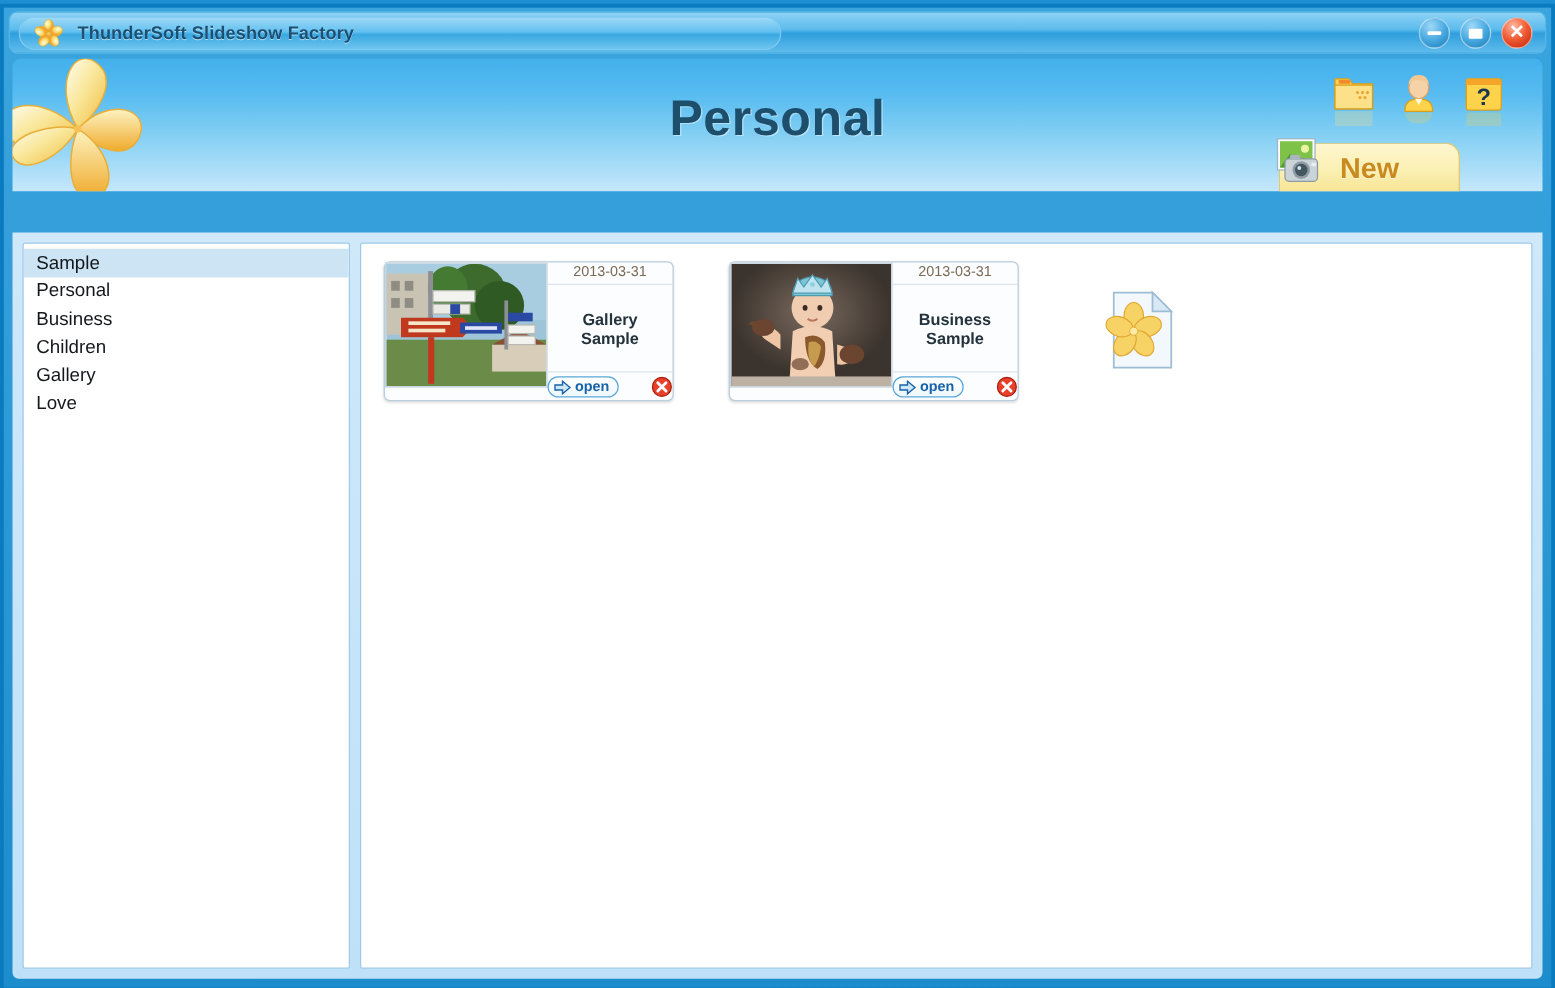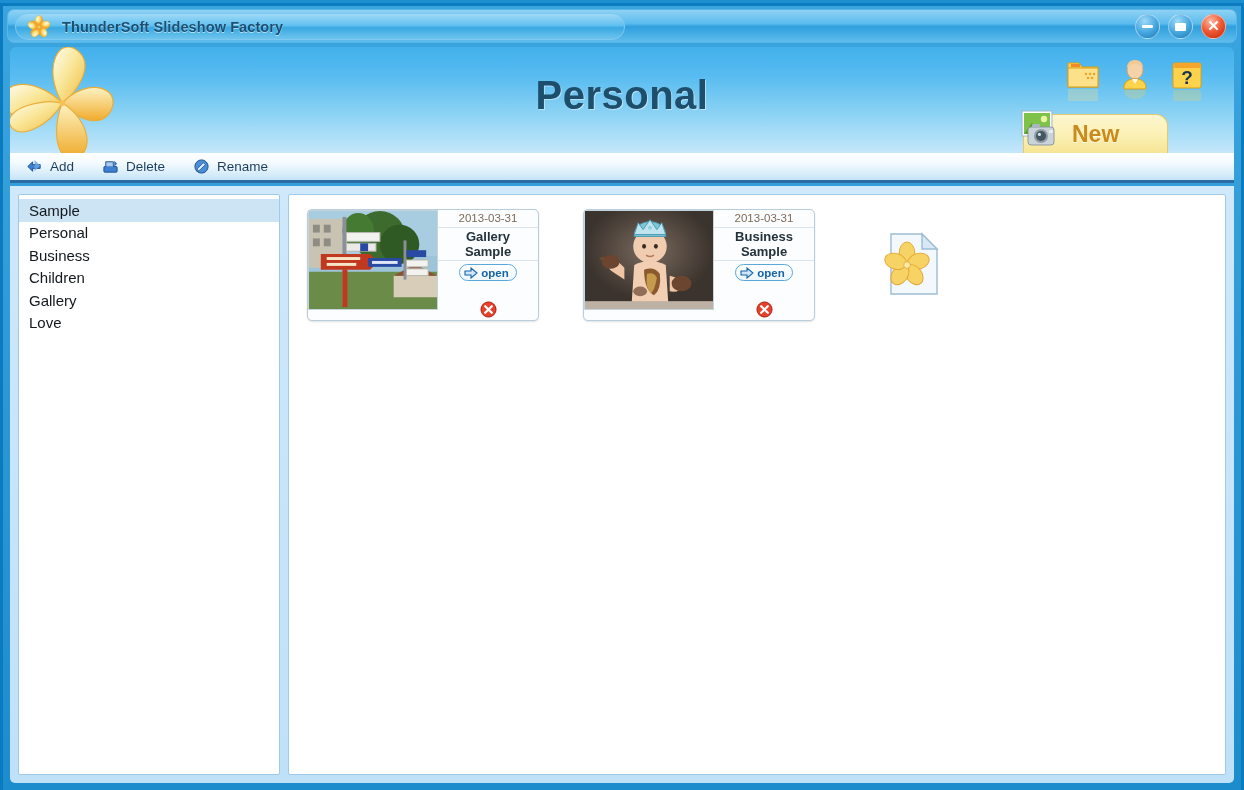--- a/index.html
+++ b/index.html
@@ -230,25 +230,24 @@
     text-align: center;
     font-size: 13px;
     color: #24323c;
     line-height: 15px;
     padding: 0 4px;
     font-weight: bold;
   }
   .card-actions {
     width: 100%;
     display: flex; align-items: center; justify-content: space-between;
-    gap: 20px;
+    gap: 8px;
     padding-bottom: 2px;
     border-top: 1px solid #dbe4ea;
     padding-top: 3px;
-    flex-direction: column;
   }
   .open-btn {
     display: flex; align-items: center; gap: 3px;
     border: 1px solid #5aa8d8;
     border-radius: 9px;
     background: linear-gradient(180deg,#ffffff 0%, #eef7fd 100%);
     padding: 0 7px 0 4px;
     height: 17px;
     cursor: pointer;
   }
@@ -402,44 +401,20 @@
         <rect x="18" y="17" width="8" height="4" rx="1" fill="#aab6bd"></rect>
         <circle cx="27" cy="29" r="7" fill="#8e9ba3"></circle>
         <circle cx="27" cy="29" r="5" fill="#44565f"></circle>
         <circle cx="25.4" cy="27.4" r="1.6" fill="#cfe3ea"></circle>
         <rect x="35" y="23" width="4" height="3" rx="1" fill="#e8eef1"></rect>
       </svg>
       <div class="new-label">New</div>
     </div>
   </div>
 
-  <div class="toolbar">
-    <div class="tb-item">
-      <svg class="tb-ico" viewBox="0 0 18 18">
-        <path d="M2 9l5-5v3h8v4H7v3z" fill="#3d7fd0" stroke="#1c4f91" stroke-width="1"></path>
-        <path d="M9 2l6 6-6 6z" fill="#6aa6e2" opacity=".8"></path>
-      </svg>
-      <span>Add</span>
-    </div>
-    <div class="tb-item">
-      <svg class="tb-ico" viewBox="0 0 18 18">
-        <rect x="2" y="9" width="14" height="6" rx="1" fill="#3d7fd0" stroke="#1c4f91" stroke-width="1"></rect>
-        <path d="M4 9V4h8v5" fill="#a9cdf0" stroke="#1c4f91" stroke-width="1"></path>
-        <path d="M13 3l3 3-3 3z" fill="#2f6cb5"></path>
-      </svg>
-      <span>Delete</span>
-    </div>
-    <div class="tb-item">
-      <svg class="tb-ico" viewBox="0 0 18 18">
-        <circle cx="9" cy="9" r="7" fill="#4a8ed6" stroke="#1c4f91" stroke-width="1"></circle>
-        <path d="M5 11l6-6 2 2-6 6-3 1z" fill="#dfeefb" stroke="#1c4f91" stroke-width=".8"></path>
-      </svg>
-      <span>Rename</span>
-    </div>
-  </div>
 
   <div class="body-area">
 
     <div class="sidebar">
       <div class="side-item selected">
         <span>Sample</span>
       </div>
       <div class="side-item">
         <span>Personal</span>
       </div>

